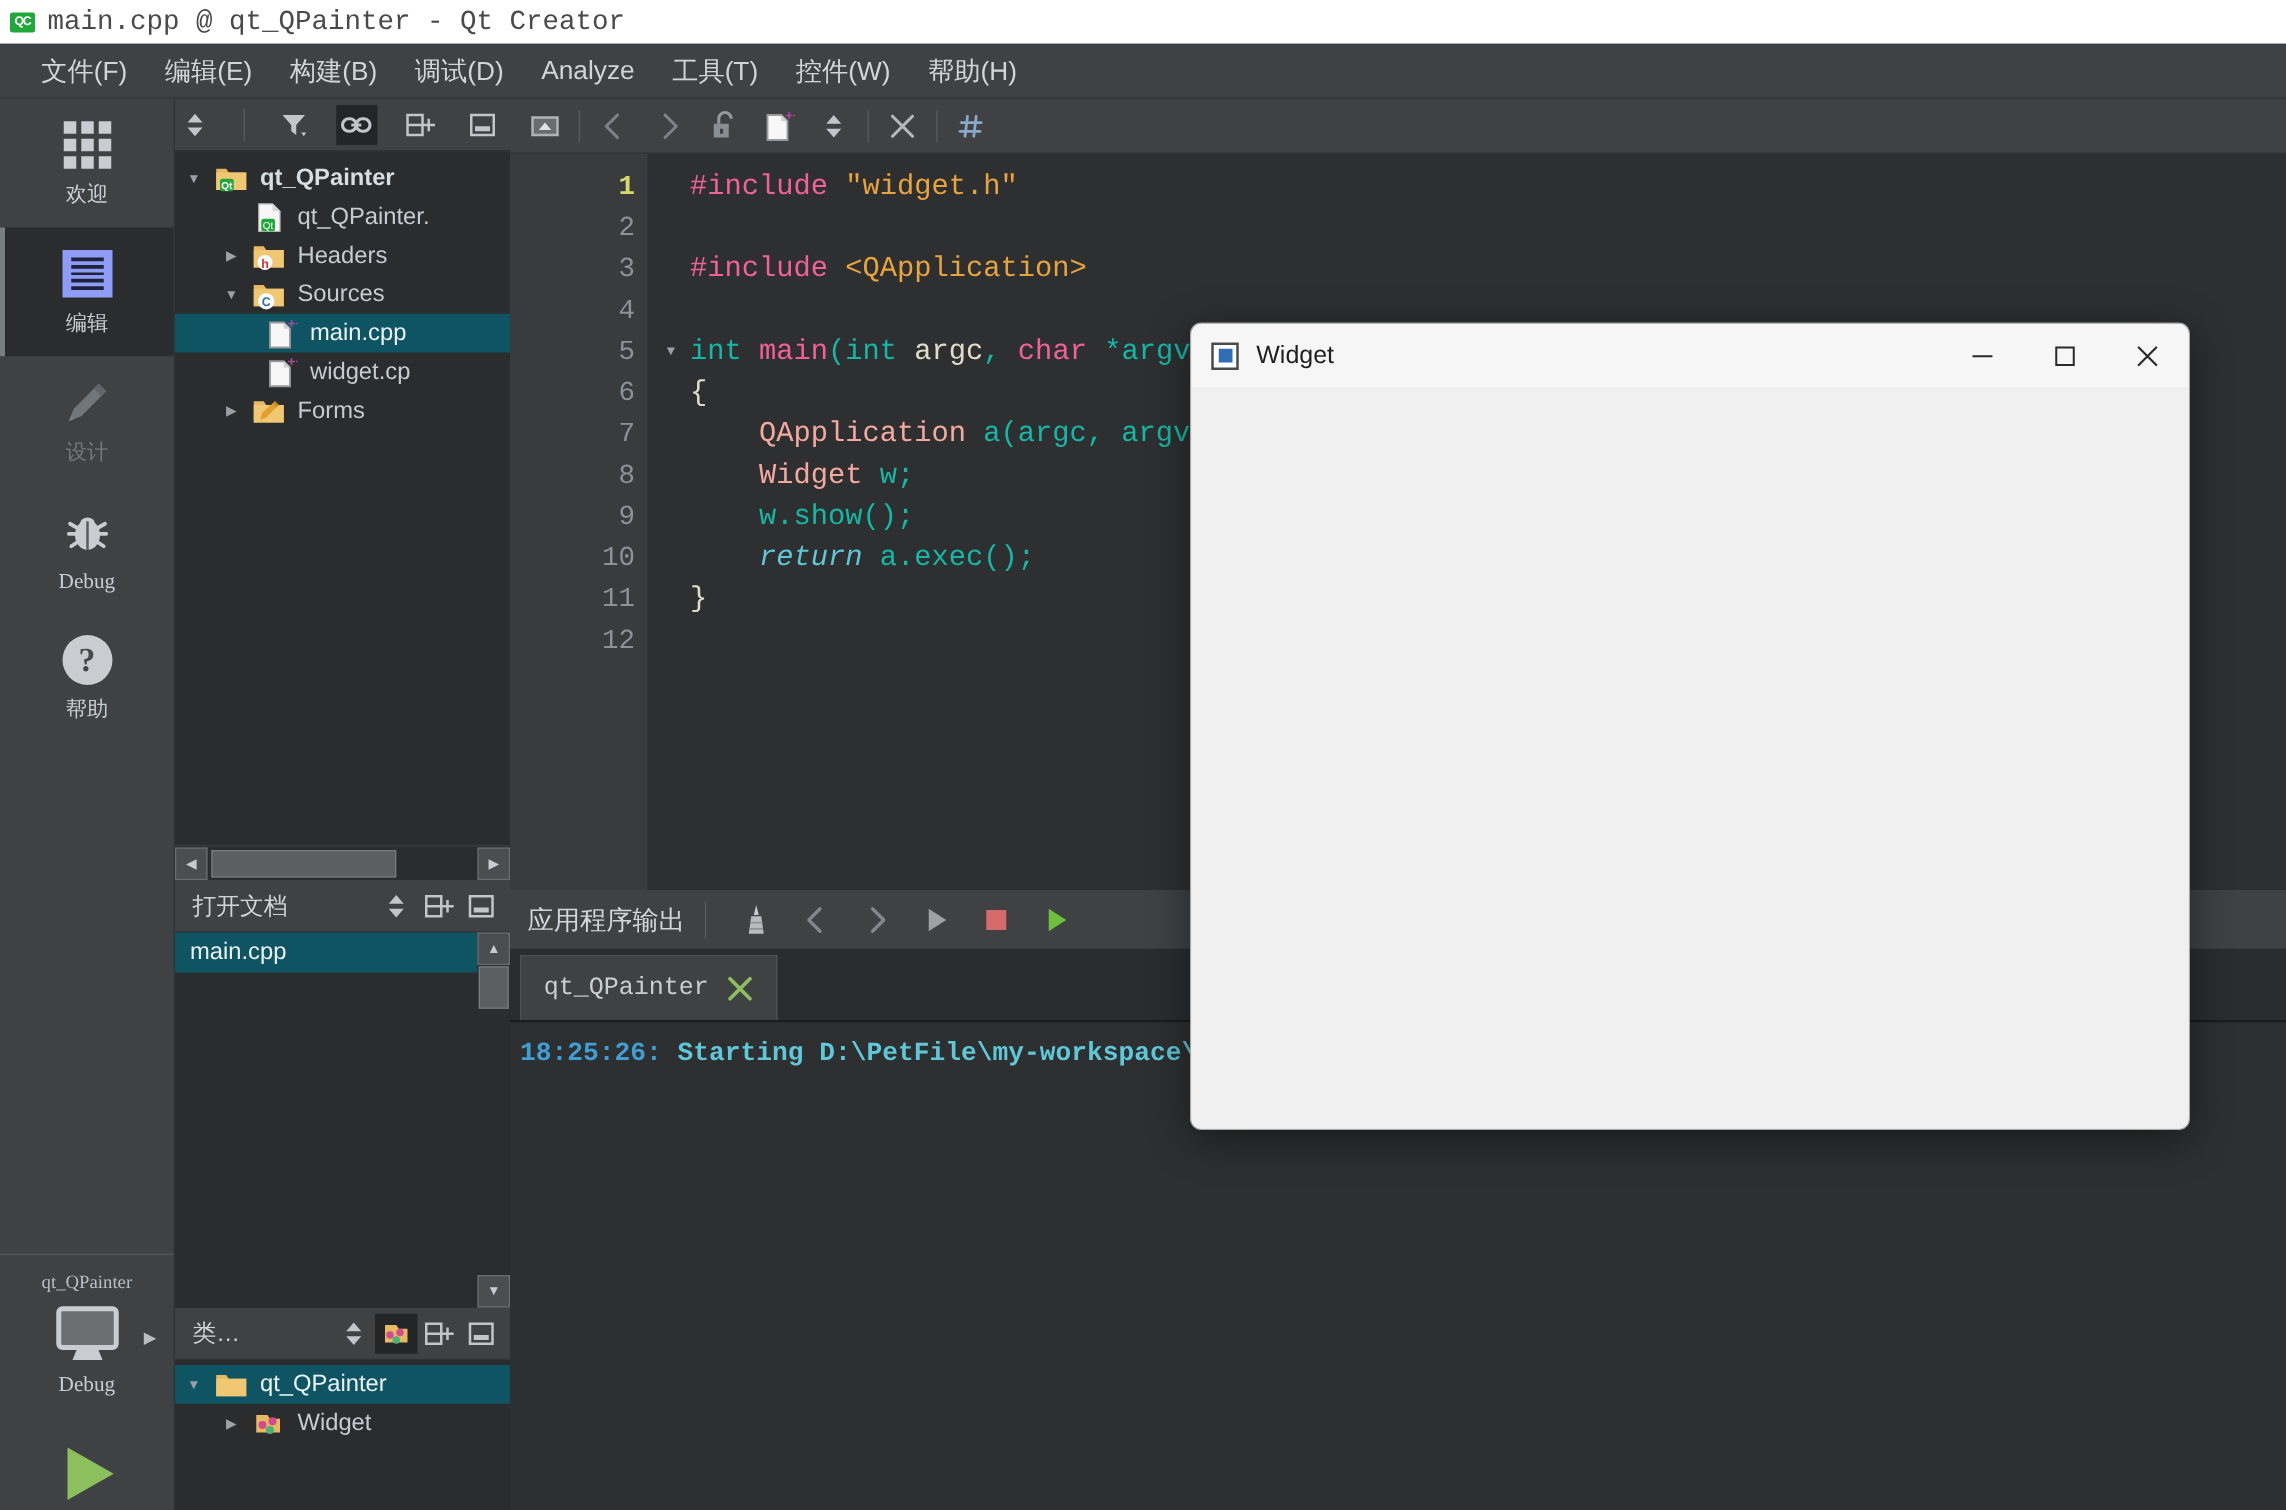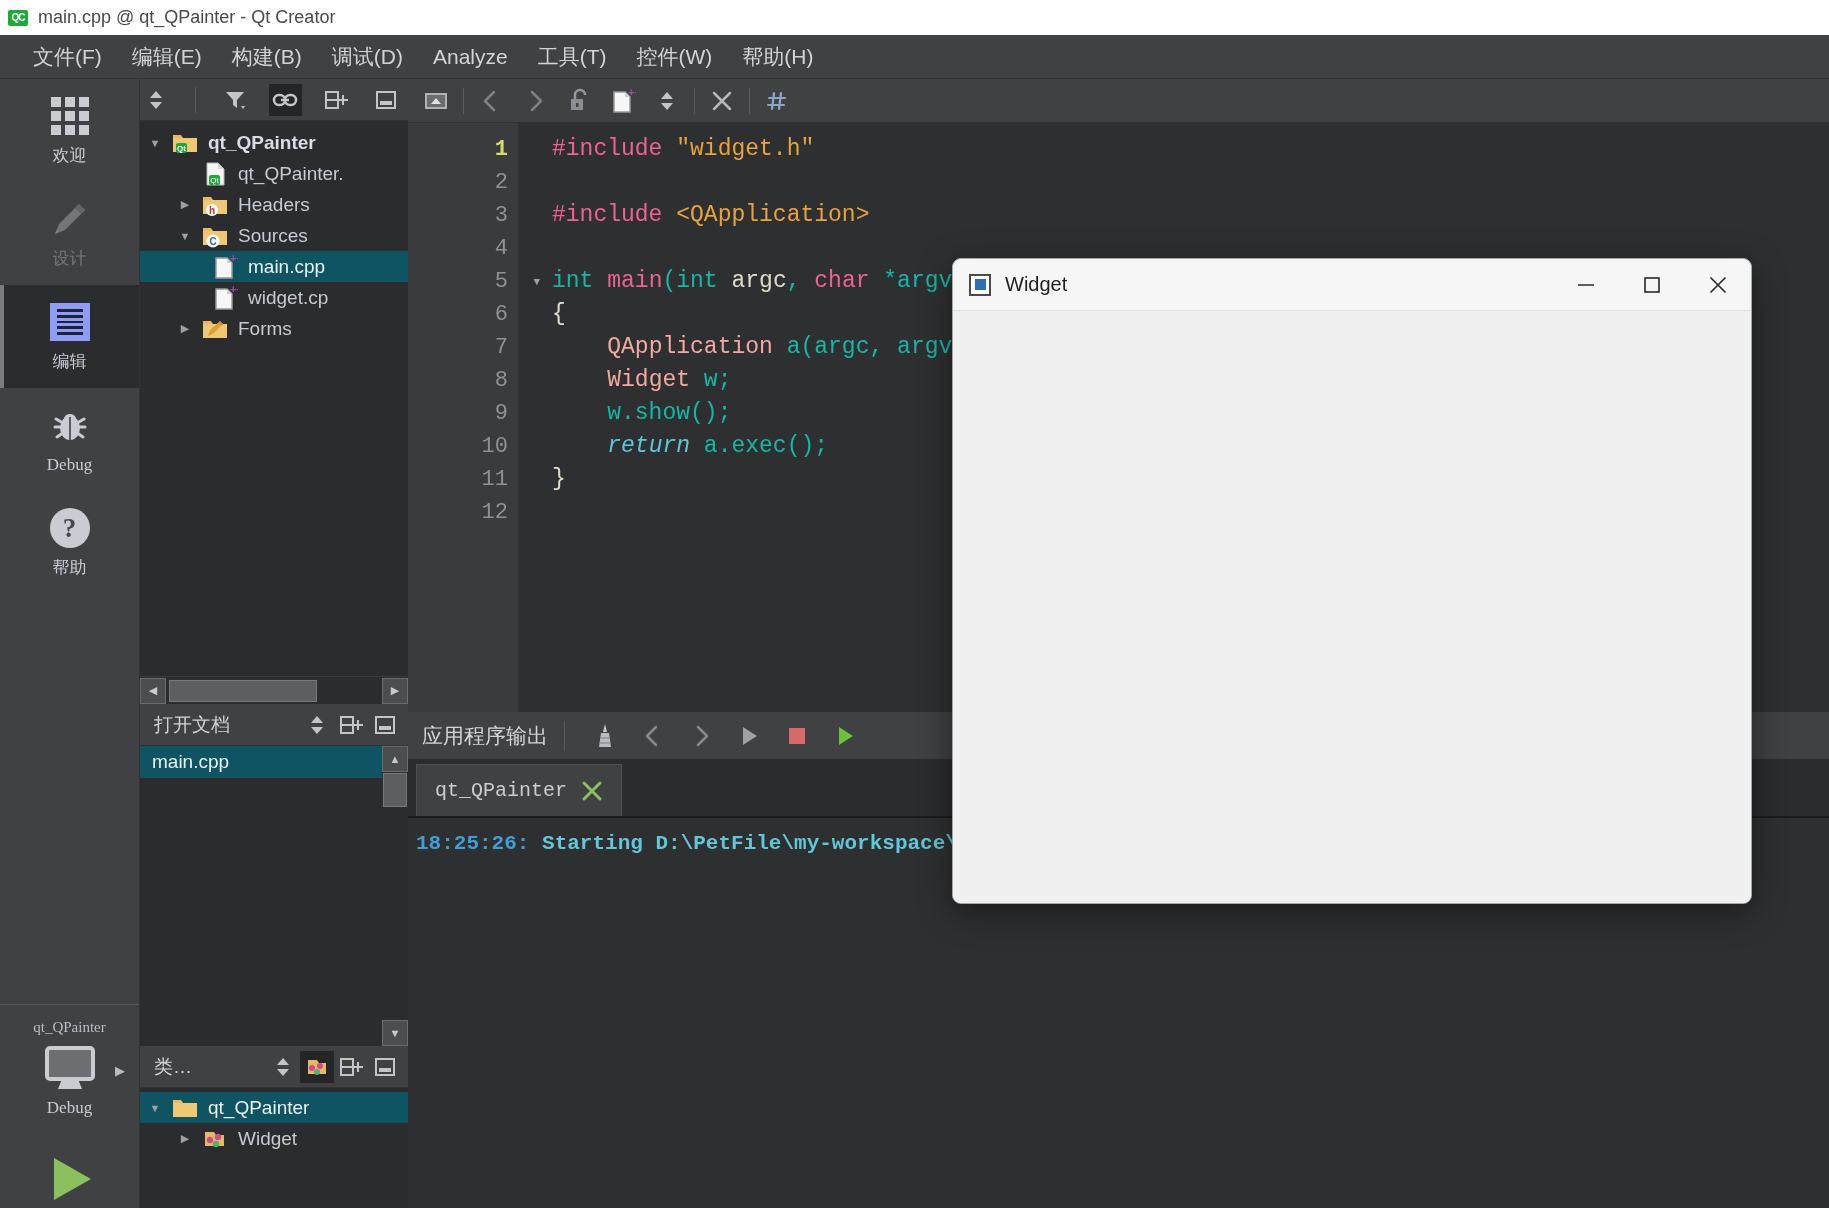--- a/index.html
+++ b/index.html
@@ -27,22 +27,22 @@
     width: 20px; height: 16px;
     background: #21a83b;
     border-radius: 2px;
     display: flex; align-items: center; justify-content: center;
     font-size: 10px; font-weight: bold; color: #fff;
     font-family: "Liberation Sans", sans-serif;
     letter-spacing: -1px;
     margin-right: 10px;
   }
   .tb-title {
-    font-size: 18px; color: #4a4a4a;
-    font-family: Liberation Sans, sans-serif;
+    font-size: 22px; color: #4a4a4a;
+    font-family: Liberation Mono, monospace;
   }
 
   
   .menubar {
     position: absolute; top: 35px; left: 0;
     width: 1829px; height: 44px;
     background: #3f4143;
     display: flex; align-items: center;
     padding-left: 18px;
     border-bottom: 1px solid #313335;
@@ -368,42 +368,42 @@
             <i></i>
             <i></i>
             <i></i>
             <i></i>
             <i></i>
           </div>
       </div>
       <div class="mode-label">欢迎</div>
     </div>
 
+    <div class="modeitem active">
+      <div class="mode-icon">
+        <div class="ico-edit">
+            <i></i>
+            <i></i>
+            <i></i>
+            <i></i>
+            <i></i>
+          </div>
+      </div>
+      <div class="mode-label">编辑</div>
+    </div>
+
     <div class="modeitem disabled">
       <div class="mode-icon">
         <svg width="42" height="42" viewBox="0 0 42 42">
           <path d="M6 36 L10 26 L30 6 L36 12 L16 32 Z" fill="#c9ccd0"></path>
           <path d="M30 6 L36 12 L32 16 L26 10 Z" fill="#9fa3a7"></path>
           <path d="M6 36 L10 34 L8 32 Z" fill="#e8eaec"></path>
         </svg>
       </div>
       <div class="mode-label">设计</div>
-    </div>
-
-    <div class="modeitem active">
-      <div class="mode-icon">
-        <div class="ico-edit">
-            <i></i>
-            <i></i>
-            <i></i>
-            <i></i>
-            <i></i>
-          </div>
-      </div>
-      <div class="mode-label">编辑</div>
     </div>
 
     <div class="modeitem">
       <div class="mode-icon">
         <svg width="42" height="42" viewBox="0 0 42 42">
           <g stroke="#c9ccd0" stroke-width="3" stroke-linecap="round">
             <line x1="7" y1="13" x2="14" y2="17"></line>
             <line x1="35" y1="13" x2="28" y2="17"></line>
             <line x1="6" y1="21" x2="13" y2="21"></line>
             <line x1="36" y1="21" x2="29" y2="21"></line>

